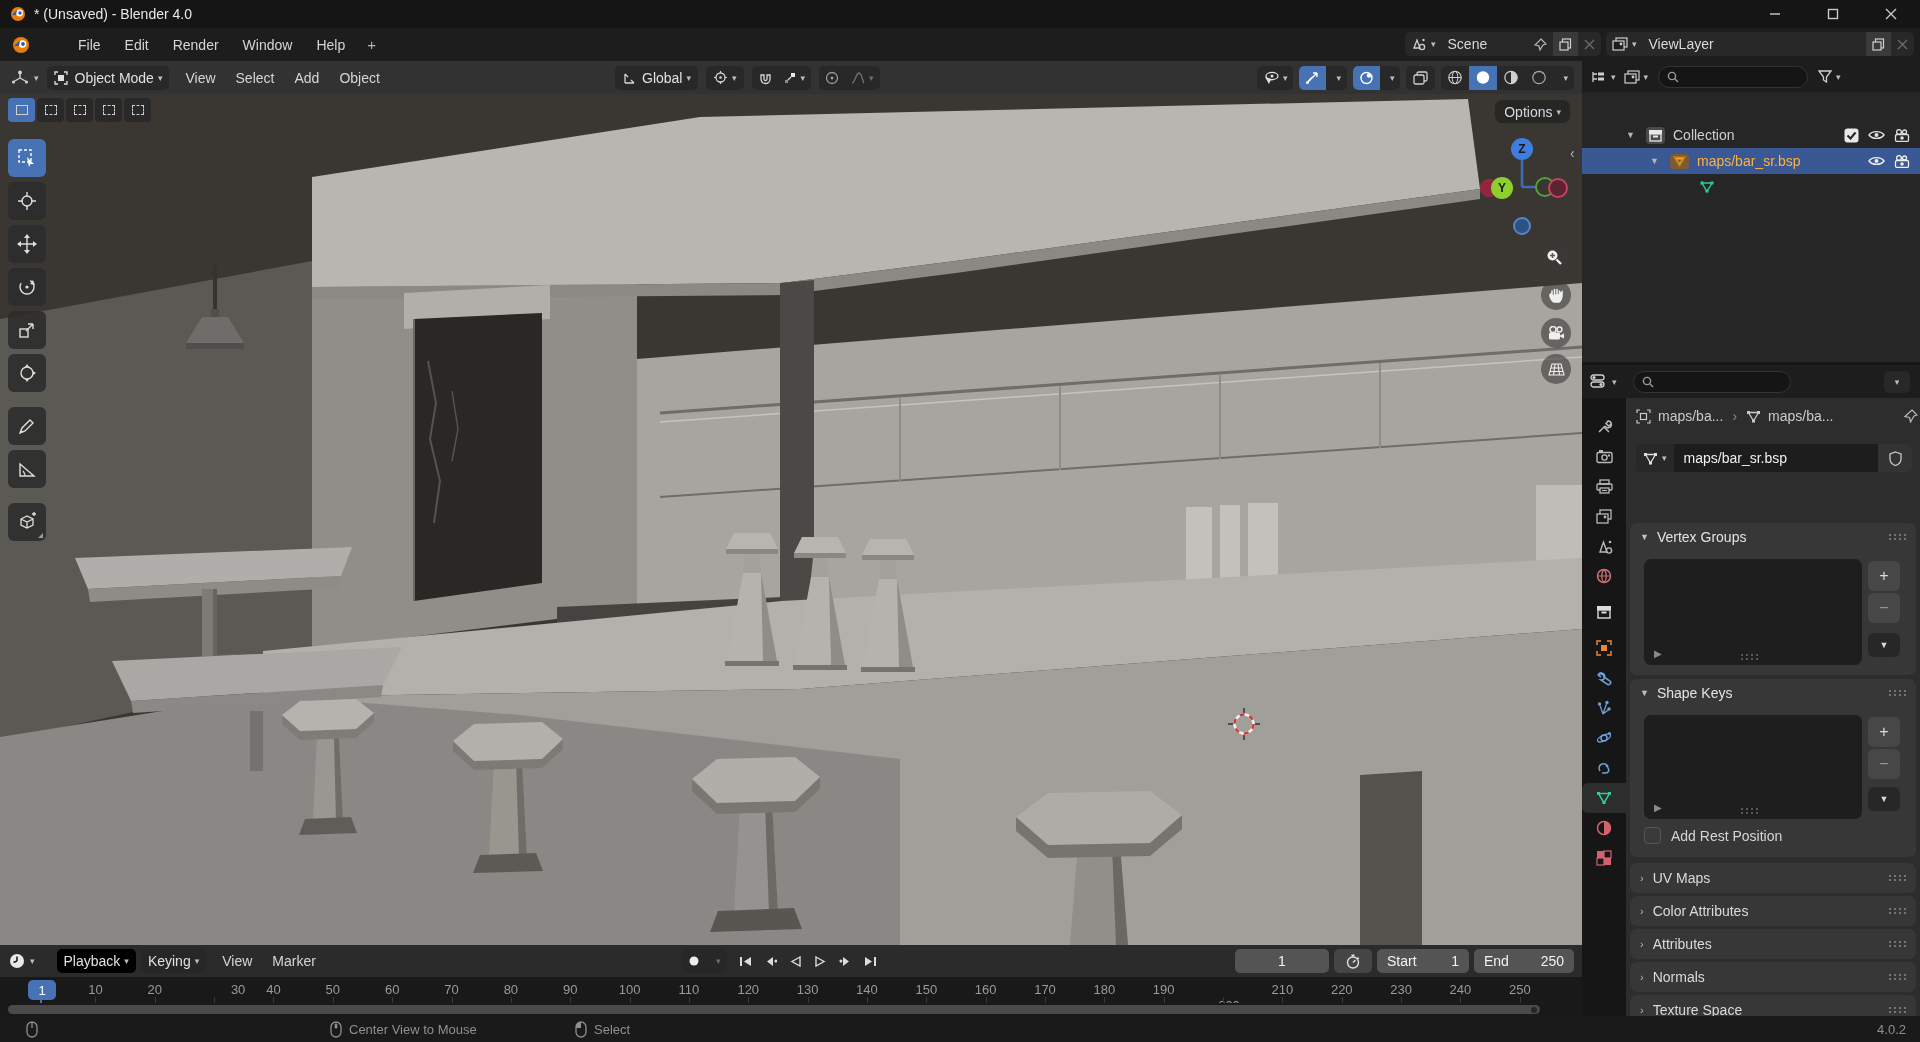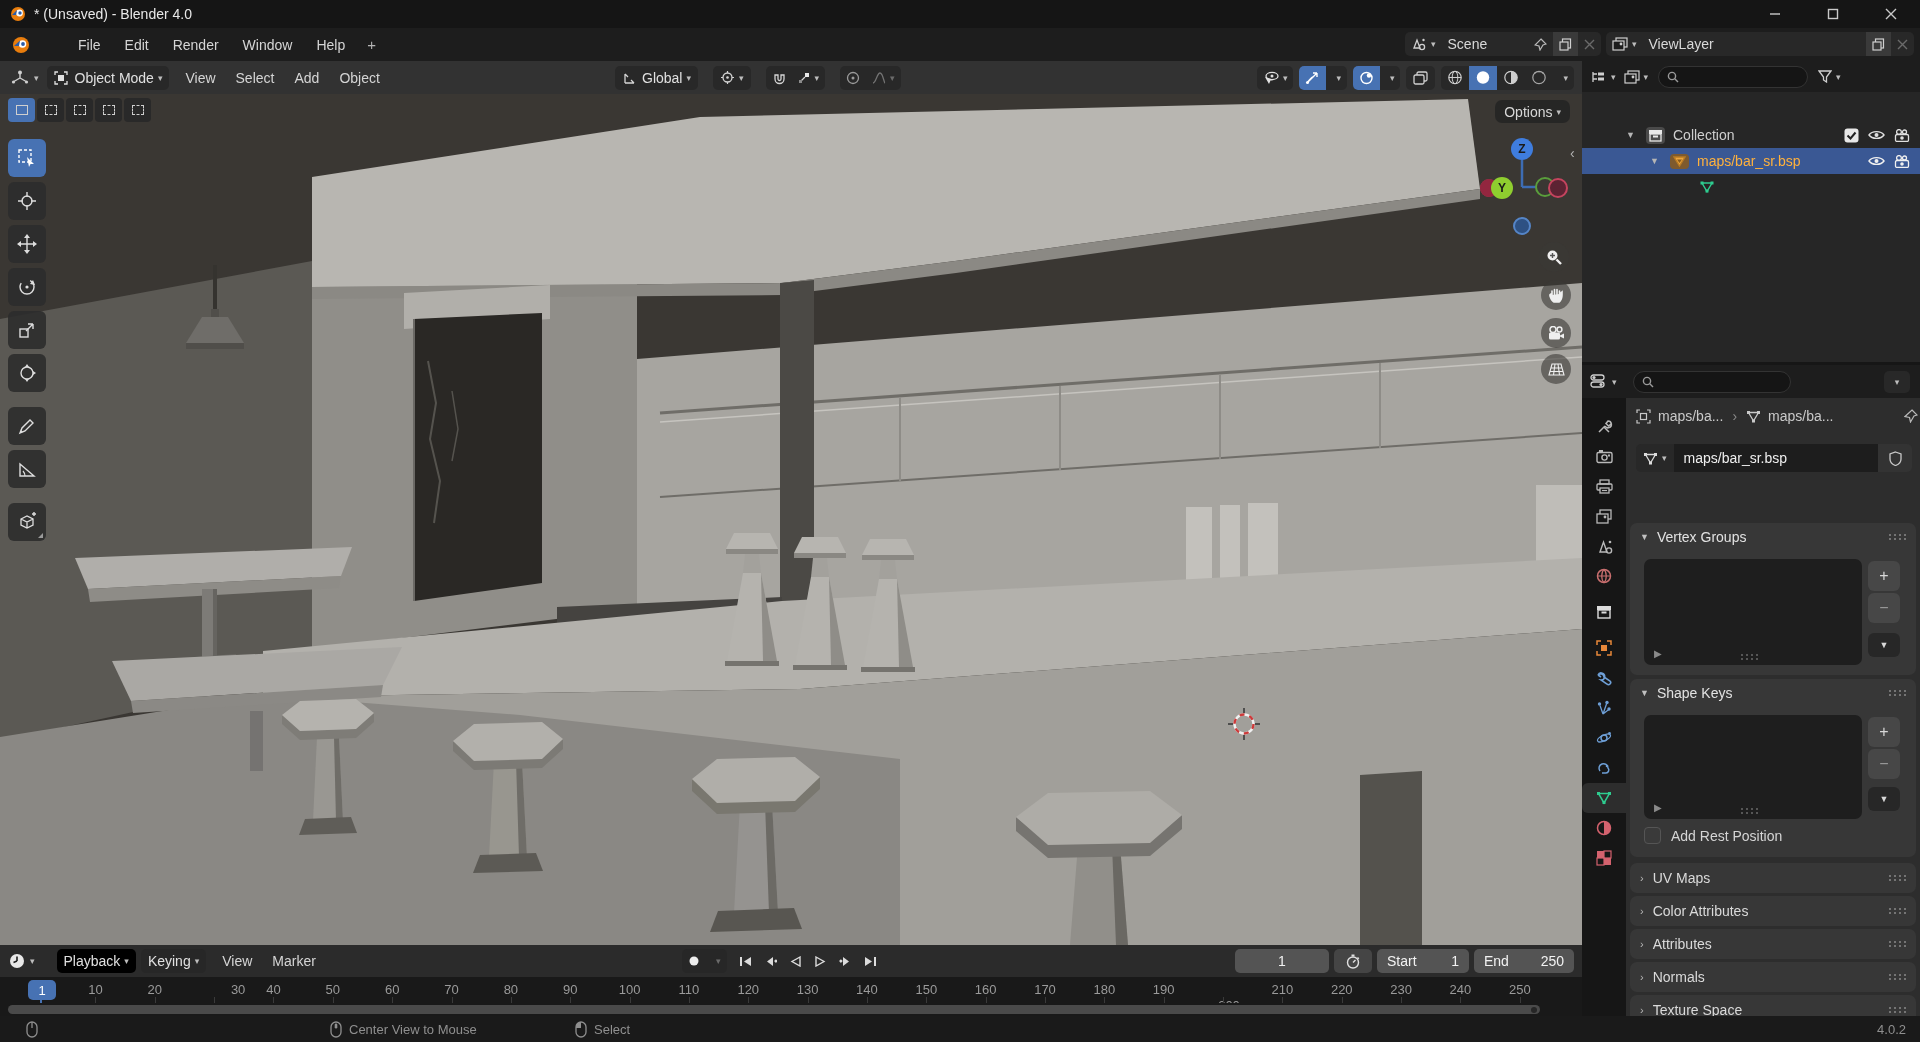--- a/index.html
+++ b/index.html
@@ -356,21 +356,21 @@
       <span>Object Mode</span>
       <span class="chev">▾</span>
     </div>
     <div id="vp-menus" style="display:flex;margin-left:6px">
         <div class="hdr-menu">View</div>
         <div class="hdr-menu">Select</div>
         <div class="hdr-menu">Add</div>
         <div class="hdr-menu">Object</div>
       </div>
 
-    <div style="position:absolute;left:615px;display:flex;gap:15px;align-items:flex-start">
+    <div style="position:absolute;left:615px;display:flex;gap:8px;align-items:flex-start">
       <div class="hdr-btn">
         <span class="icon" style="margin-right:6px">
           <svg width="14" height="14">
               <path d="M3 12 L3 3 M3 12 L12 12 M3 3 L6 6 M12 12 L9 9" stroke="#d5d5d5" stroke-width="1.3" fill="none"></path>
             </svg>
         </span>
         <span>Global</span>
         <span class="chev">▾</span>
       </div>
       <div class="hdr-btn">

